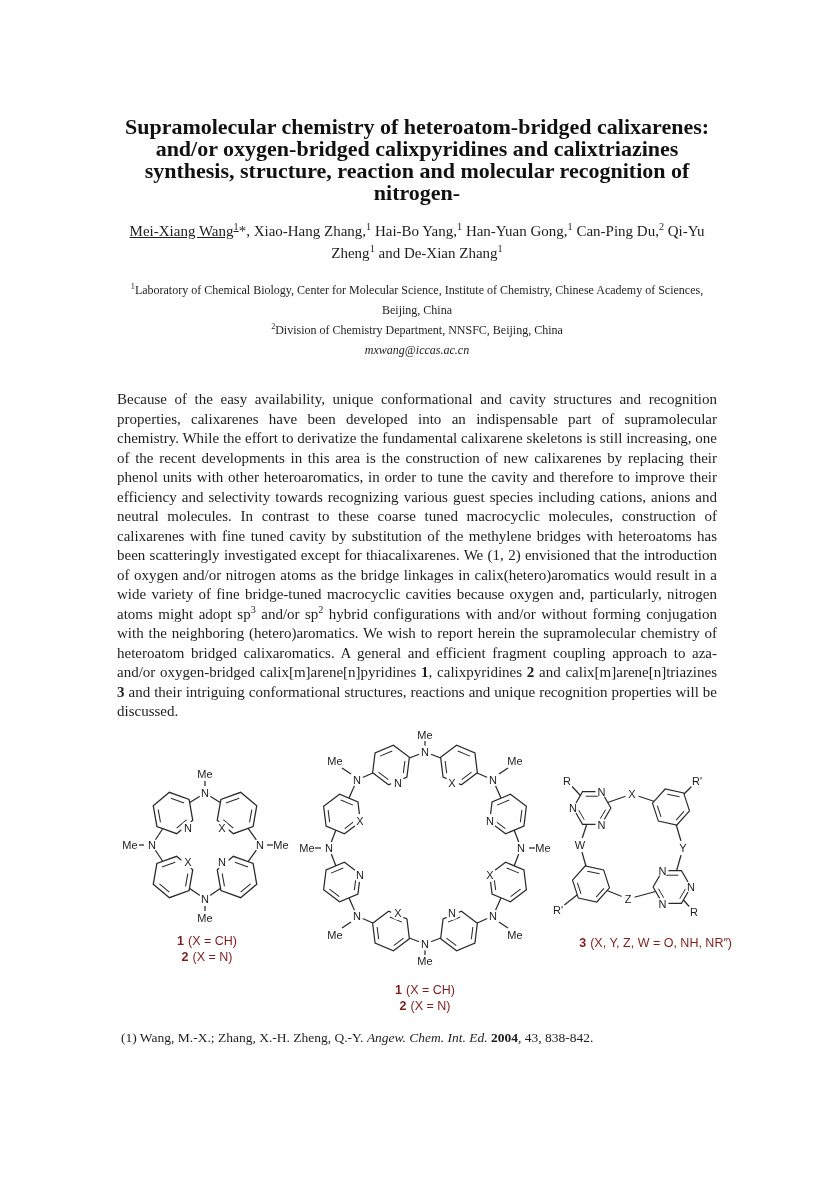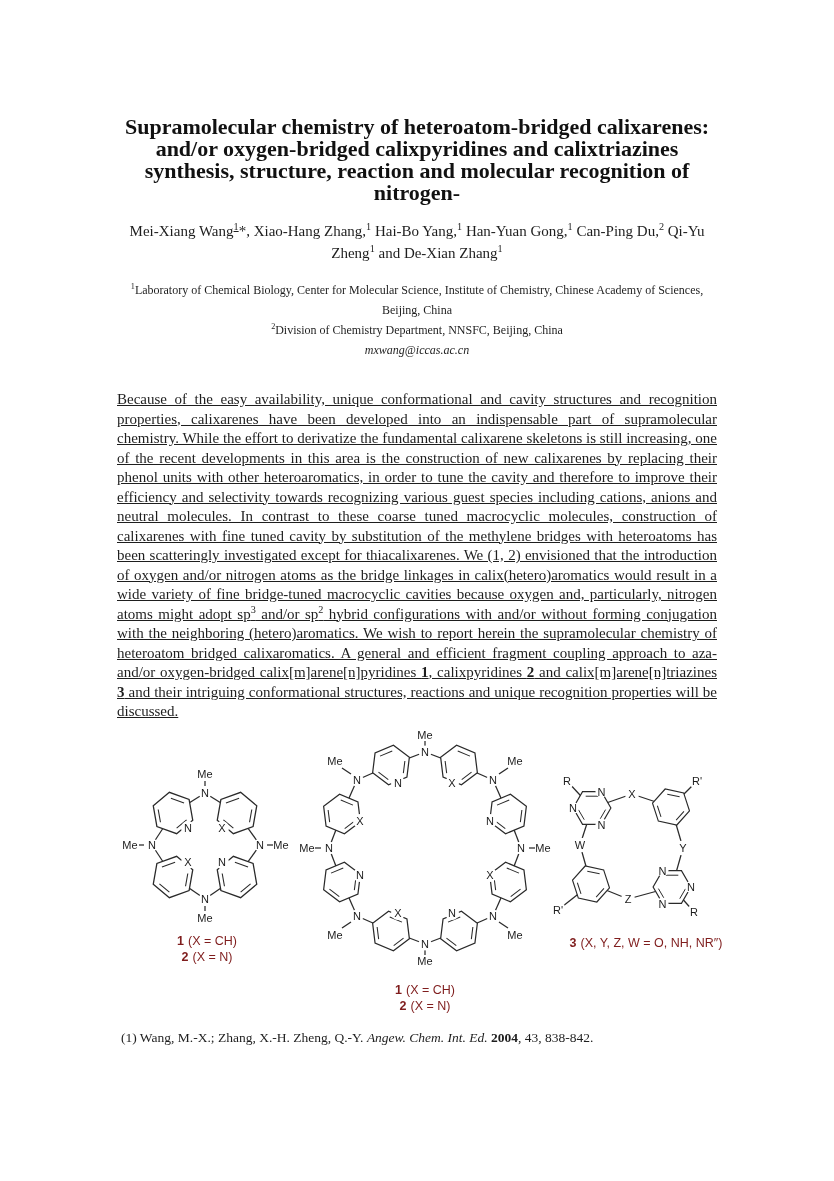--- a/index.html
+++ b/index.html
@@ -3,30 +3,30 @@
 <meta charset="utf-8">
 <style>
   html,body{margin:0;padding:0;background:#fff;}
   body{width:834px;height:1181px;overflow:hidden;font-family:"Liberation Serif",serif;color:#1e1e1e;}
   .page{padding:116px 117px 0 117px;width:600px;}
   .title{font-size:22px;font-weight:bold;text-align:center;line-height:22px;color:#111;}
   .authors{margin-top:16px;text-align:center;font-size:15px;line-height:22px;}
   .affils{margin-top:16px;text-align:center;font-size:12px;line-height:20px;}
   .email{font-style:italic;}
   sup{font-size:68%;vertical-align:super;line-height:0;}
-  .abstract{margin-top:30px;font-size:15px;line-height:19.5px;text-align:justify;text-decoration:underline;}
+  .abstract{margin-top:30px;font-size:15px;line-height:19.5px;text-align:justify;}
   .figures{position:relative;margin-top:6px;height:292px;}
   .figcol{position:absolute;}
   .mol{overflow:visible;display:block;}
   .mol .bnd line{stroke:#2a2a2a;stroke-width:1.25;}
   .mol circle{fill:#fff;}
   .mol text{font:11px "Liberation Sans",sans-serif;fill:#1c1c1c;text-anchor:middle;dominant-baseline:central;}
   .cap{font:12.5px "Liberation Sans",sans-serif;color:#7f1d1d;text-align:center;line-height:16px;}
   .cap b{margin-right:4px;}
-  .cap3{transform:translateX(12px);}
+  .cap3{transform:translateX(12px);text-align:right;}
   .refs{margin-top:8px;font-size:13.5px;line-height:20px;padding-left:4px;}
 </style>
 </head>
 <body>
 
 <svg width="0" height="0" style="position:absolute" aria-hidden="true">
   <defs>
     <g id="hexring">
       <polygon points="21,0 10.5,18.2 -10.5,18.2 -21,0 -10.5,-18.2 10.5,-18.2" fill="#fff" stroke="#2a2a2a" stroke-width="1.3"></polygon>
       <path d="M15.1,1.8 L8.6,13 M-8.6,13 L-15.1,1.8 M-7,-13.1 L7,-13.1" fill="none" stroke="#2a2a2a" stroke-width="1.1"></path>
@@ -35,21 +35,21 @@
 </svg>
 
 <div class="page">
 
   <div class="title">
     <div>Supramolecular chemistry of heteroatom-bridged calixarenes:</div>
     <div>and/or oxygen-bridged calixpyridines and calixtriazines</div>
     <div>synthesis, structure, reaction and molecular recognition of nitrogen-</div>
   </div>
 
-  <div class="authors"><span style="">Mei-Xiang Wang</span><sup style="text-decoration: underline;">1</sup><span>*, Xiao-Hang Zhang,</span><sup>1</sup><span> Hai-Bo Yang,</span><sup>1</sup><span> Han-Yuan Gong,</span><sup>1</sup><span> Can-Ping Du,</span><sup>2</sup><span> Qi-Yu Zheng</span><sup>1</sup><span> and De-Xian Zhang</span><sup>1</sup></div>
+  <div class="authors"><span style="text-decoration: underline;">Mei-Xiang Wang</span><sup style="text-decoration: underline;">1</sup><span>*, Xiao-Hang Zhang,</span><sup>1</sup><span> Hai-Bo Yang,</span><sup>1</sup><span> Han-Yuan Gong,</span><sup>1</sup><span> Can-Ping Du,</span><sup>2</sup><span> Qi-Yu Zheng</span><sup>1</sup><span> and De-Xian Zhang</span><sup>1</sup></div>
 
   <div class="affils">
     <div><sup>1</sup><span>Laboratory of Chemical Biology, Center for Molecular Science, Institute of Chemistry, Chinese Academy of Sciences, Beijing, China</span></div>
     <div><sup>2</sup><span>Division of Chemistry Department, NNSFC, Beijing, China</span></div>
     <div class="email">mxwang@iccas.ac.cn</div>
   </div>
 
   <div class="abstract"><span>Because of the easy availability, unique conformational and cavity structures and recognition properties, calixarenes have been developed into an indispensable part of supramolecular chemistry. While the effort to derivatize the fundamental calixarene skeletons is still increasing, one of the recent developments in this area is the construction of new calixarenes by replacing their phenol units with other heteroaromatics, in order to tune the cavity and therefore to improve their efficiency and selectivity towards recognizing various guest species including cations, anions and neutral molecules. In contrast to these coarse tuned macrocyclic molecules, construction of calixarenes with fine tuned cavity by substitution of the methylene bridges with heteroatoms has been scatteringly investigated except for thiacalixarenes. We (1, 2) envisioned that the introduction of oxygen and/or nitrogen atoms as the bridge linkages in calix(hetero)aromatics would result in a wide variety of fine bridge-tuned macrocyclic cavities because oxygen and, particularly, nitrogen atoms might adopt sp</span><sup>3</sup><span> and/or sp</span><sup>2</sup><span> hybrid configurations with and/or without forming conjugation with the neighboring (hetero)aromatics. We wish to report herein the supramolecular chemistry of heteroatom bridged calixaromatics. A general and efficient fragment coupling approach to aza- and/or oxygen-bridged calix[m]arene[n]pyridines </span><span style="font-weight: bold;">1</span><span>, calixpyridines </span><span style="font-weight: bold;">2</span><span> and calix[m]arene[n]triazines </span><span style="font-weight: bold;">3</span><span> and their intriguing conformational structures, reactions and unique recognition properties will be discussed.</span></div>
 
   <div class="figures">

